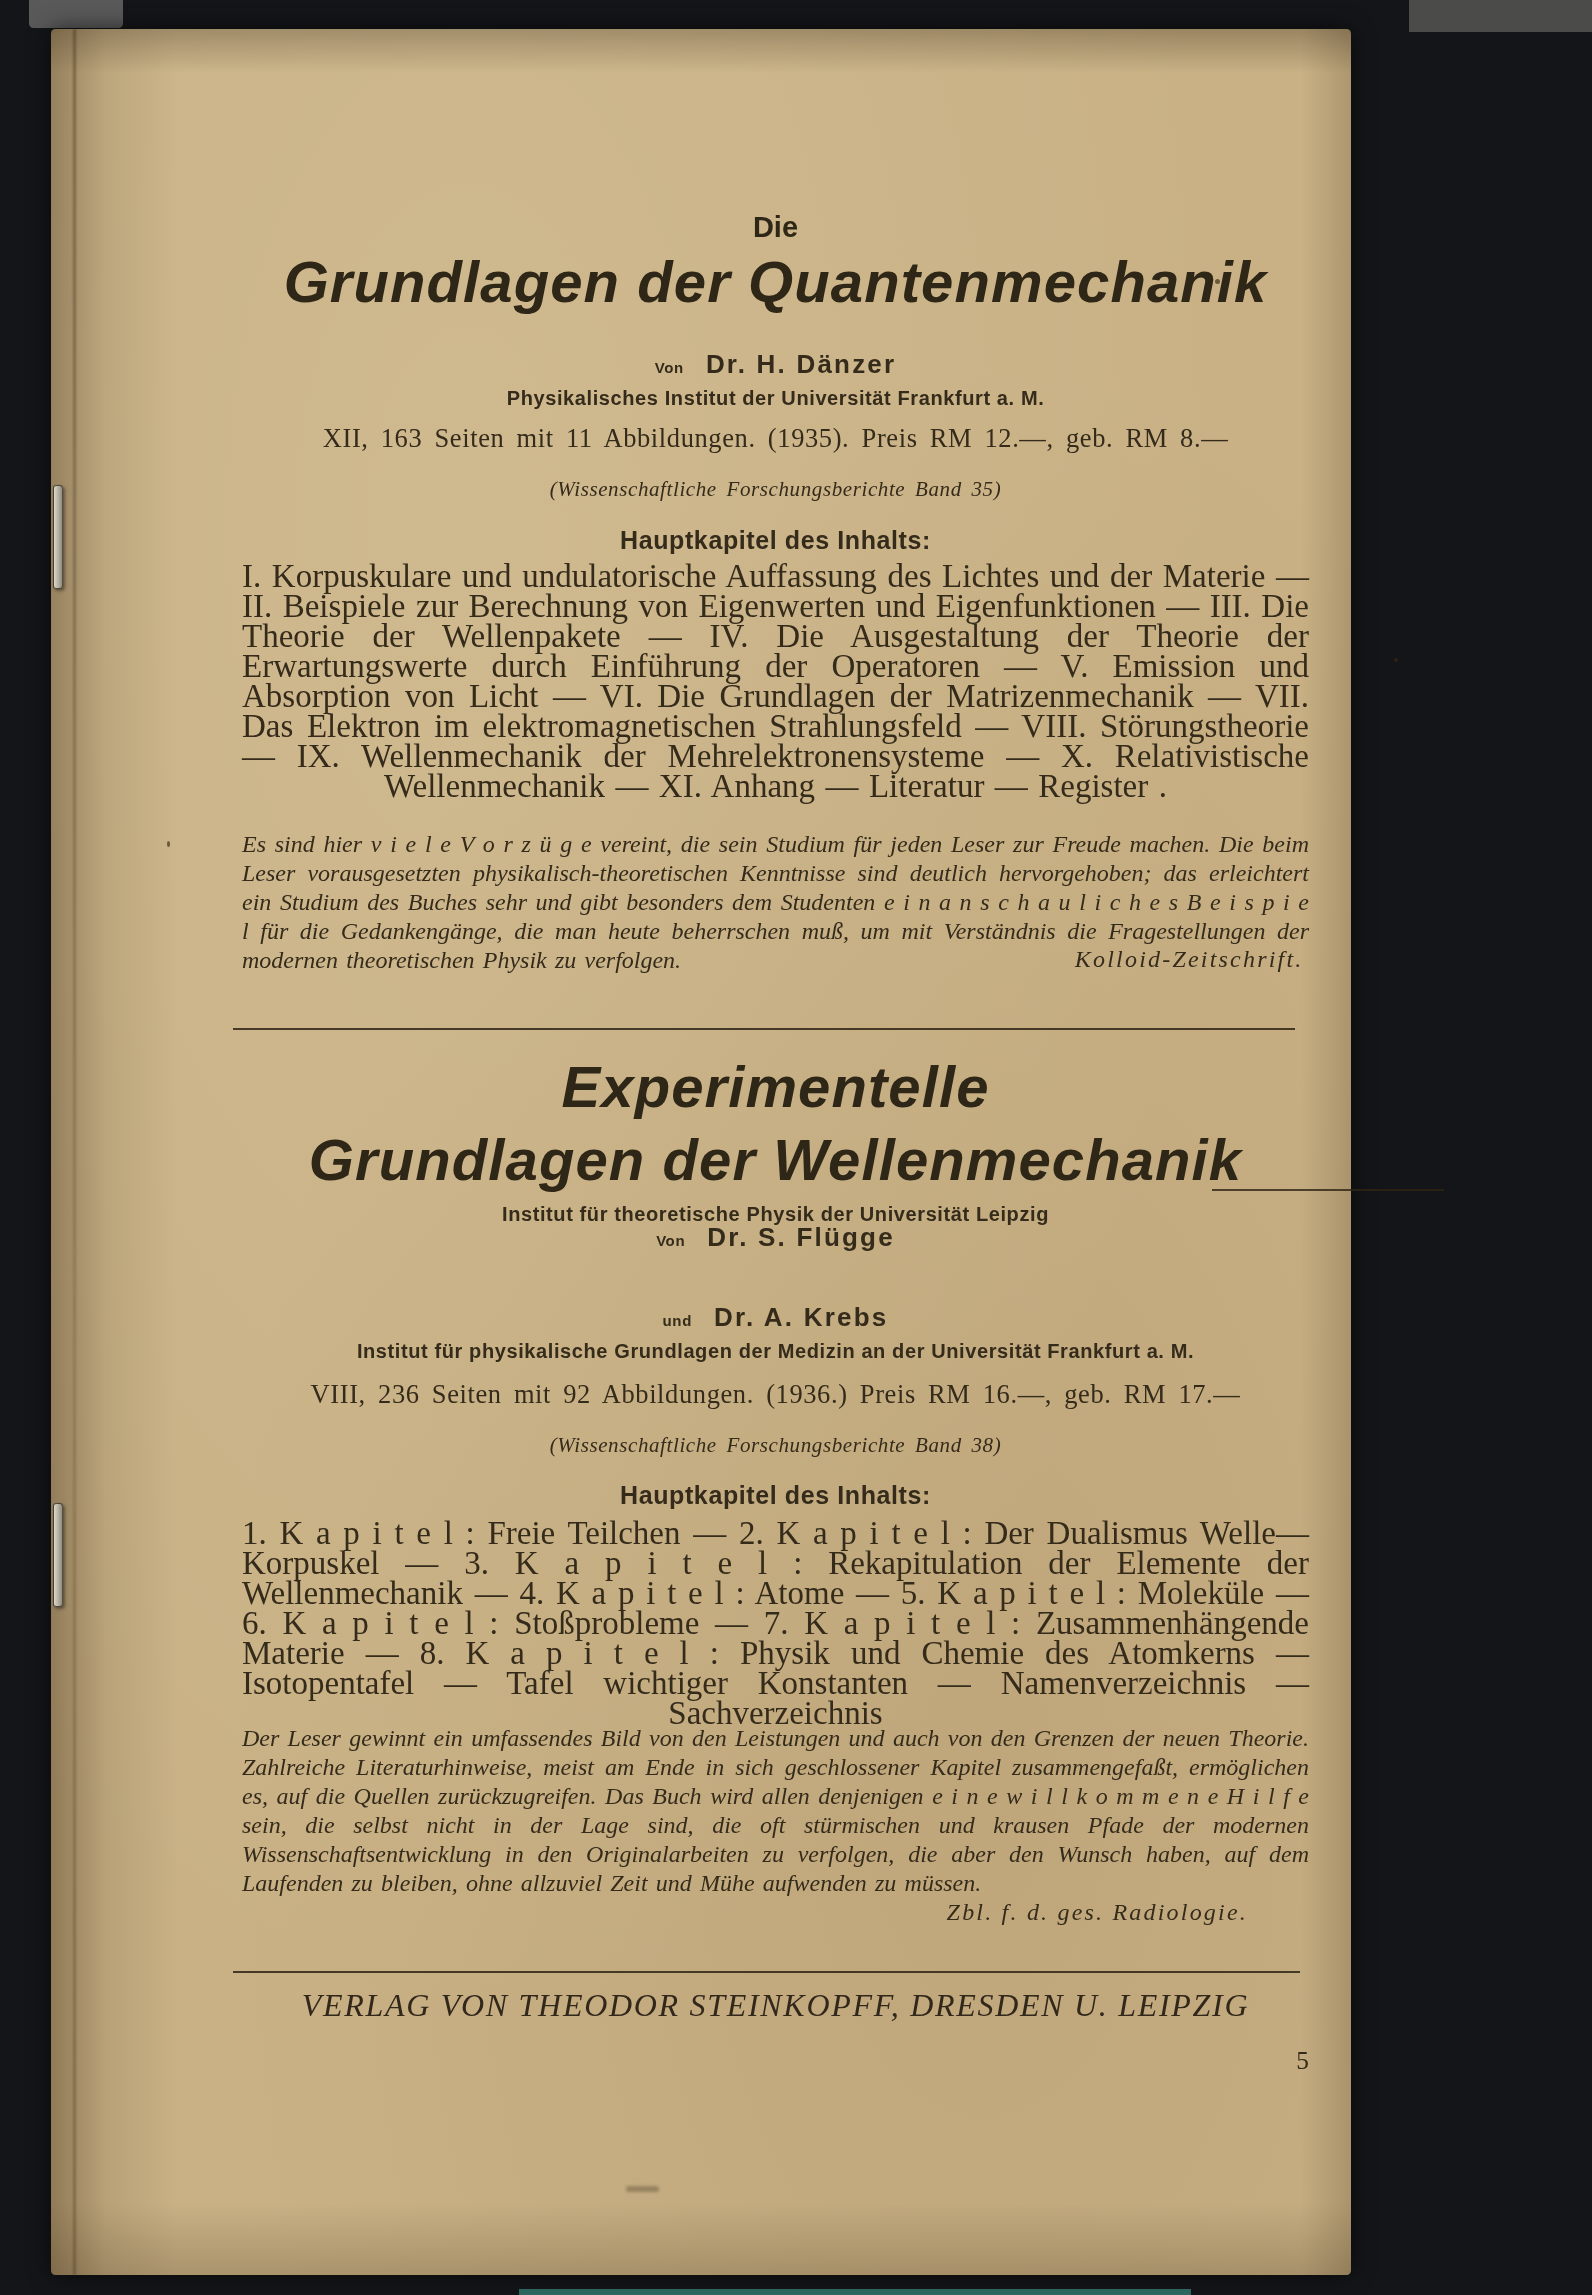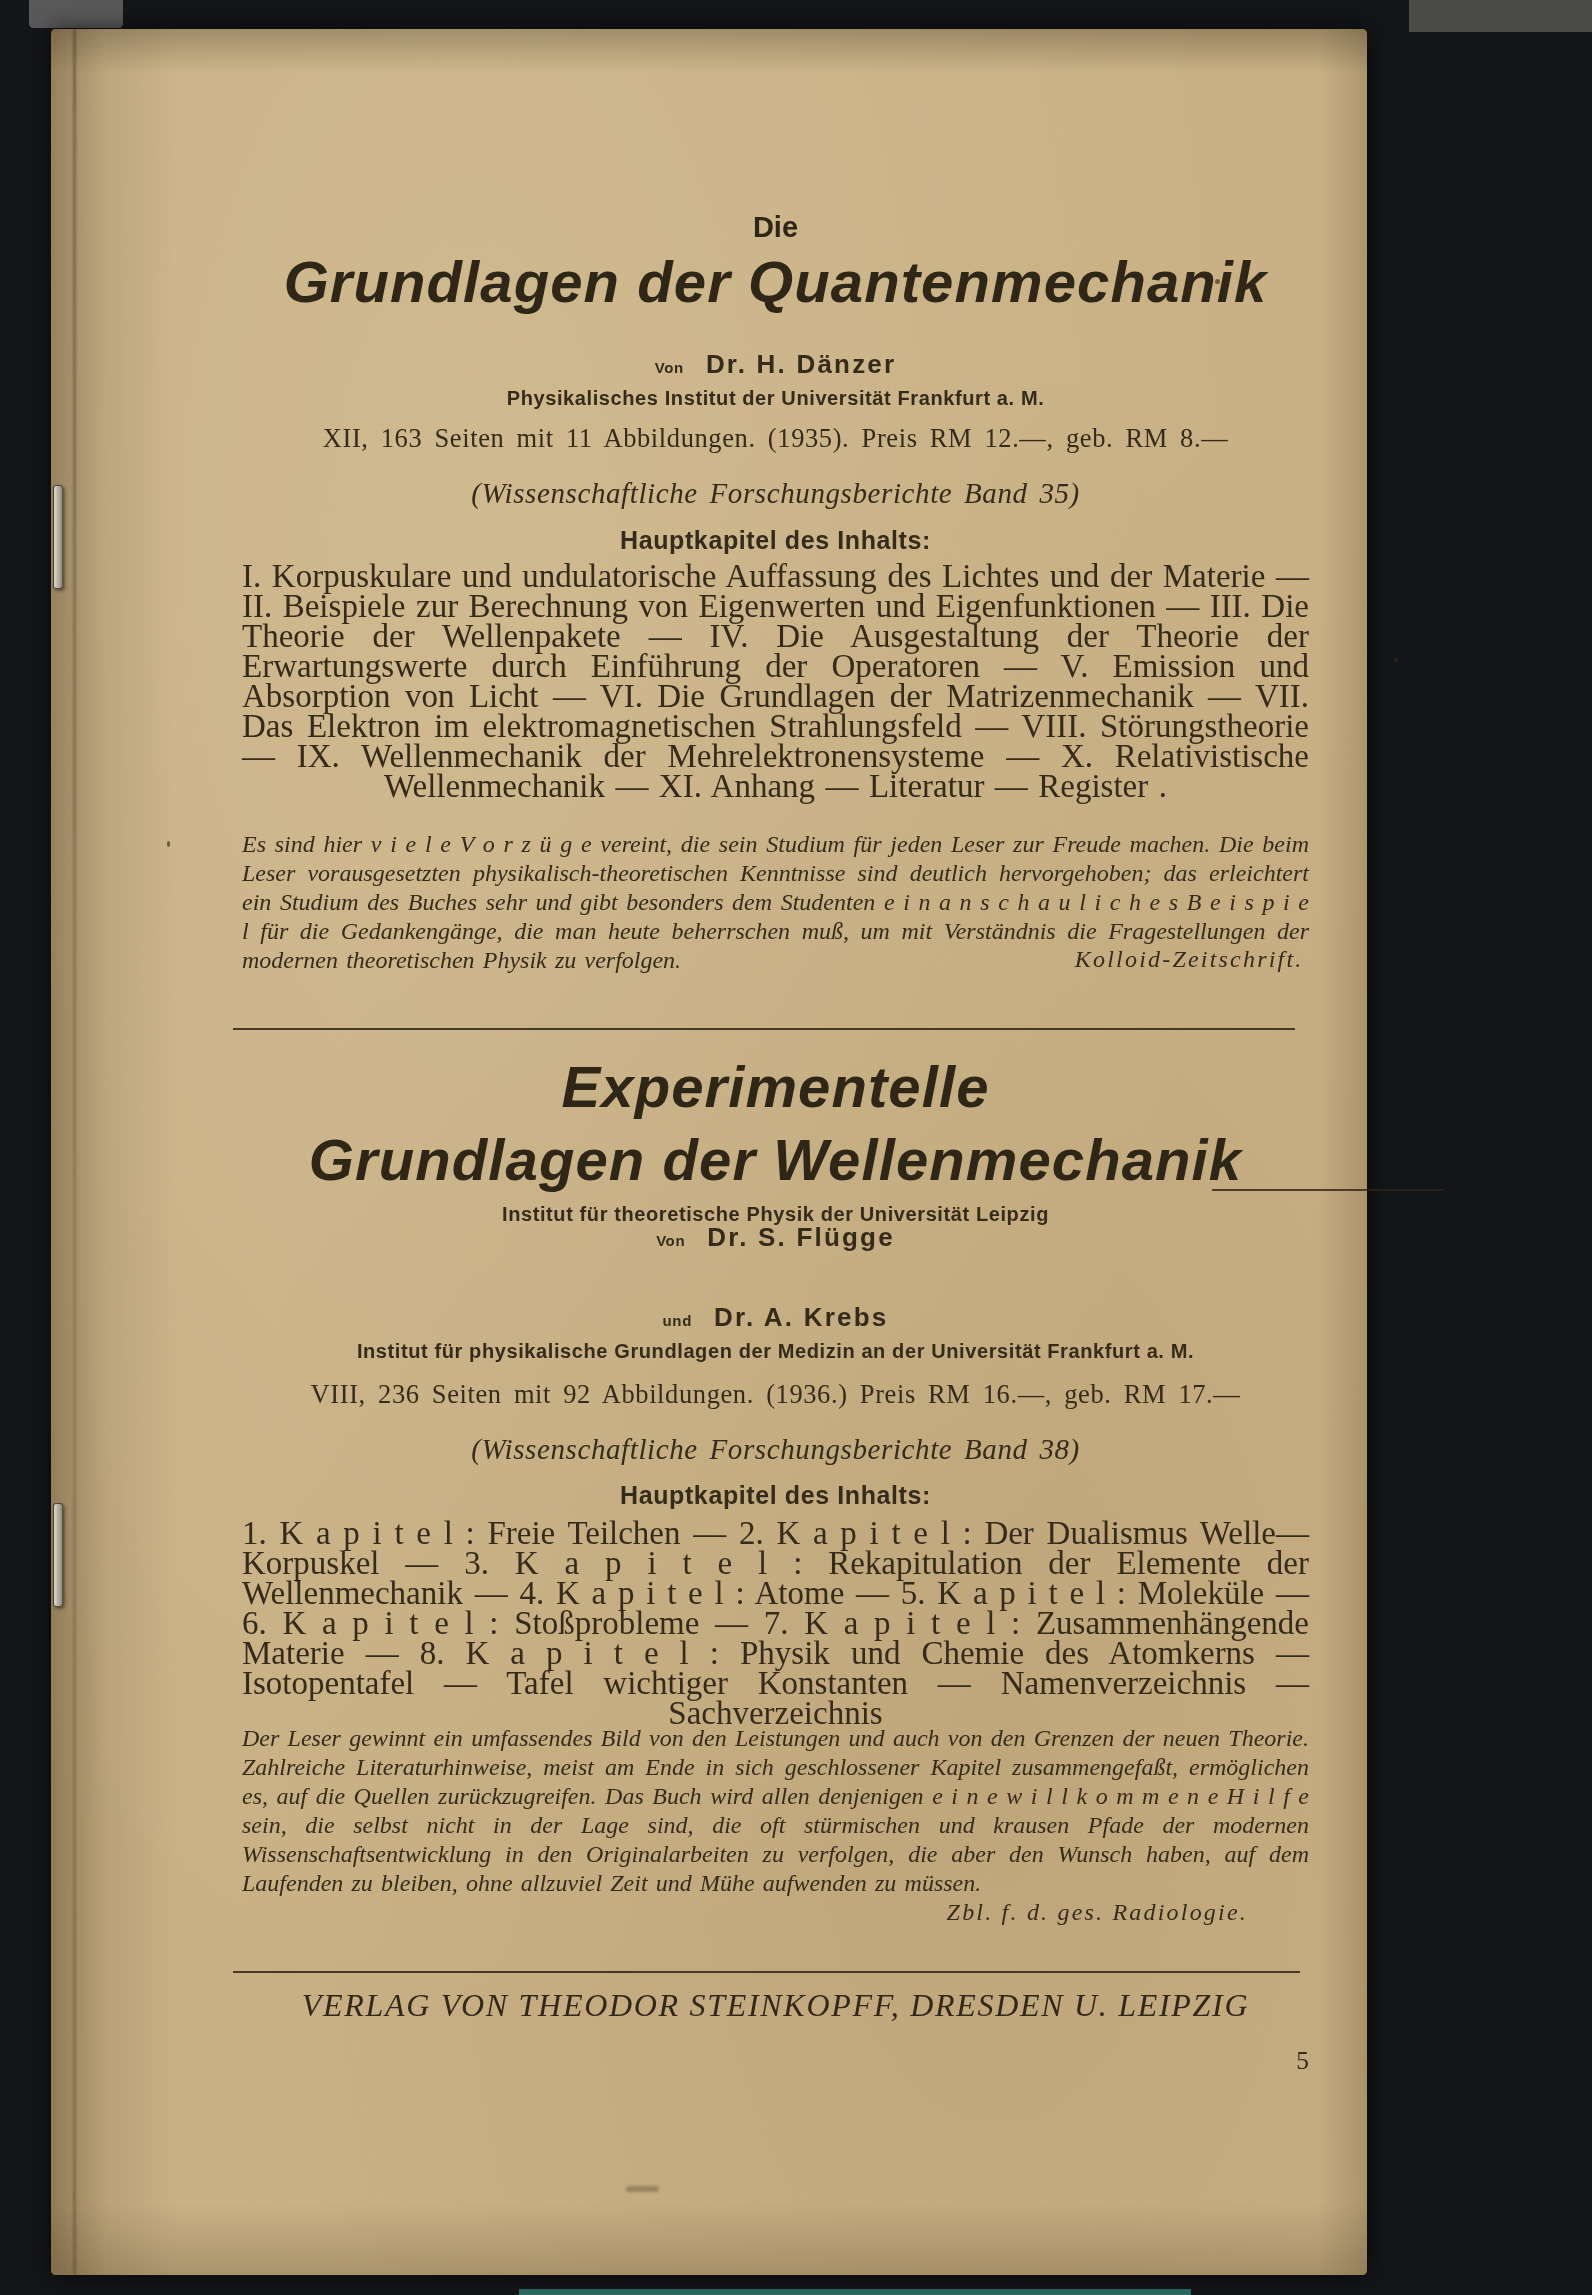--- a/index.html
+++ b/index.html
@@ -21,21 +21,20 @@
     background-image:
       radial-gradient(ellipse at 32% 22%, rgba(255,244,214,0.12), transparent 62%),
       radial-gradient(ellipse at 72% 78%, rgba(118,90,48,0.12), transparent 58%),
       linear-gradient(to right, rgba(66,48,24,0.42), rgba(66,48,24,0.12) 55px, transparent 127px),
       linear-gradient(to bottom, rgba(40,30,14,0.30), transparent 44px),
       linear-gradient(to left, rgba(60,44,24,0.20), transparent 50px),
       linear-gradient(to top, rgba(60,44,24,0.22), transparent 72px);
     border-radius:4.4px;
     box-shadow:0 0 22px rgba(0,0,0,0.6);
     color:#352b1b;
-    padding-left:16px;
   }
   .crease{
     position:absolute;left:22px;top:0;width:2.8px;height:100%;
     background:linear-gradient(to bottom, rgba(50,35,15,0.40), rgba(50,35,15,0.18) 60%, rgba(50,35,15,0.32));
     filter:blur(1.1px);
   }
   .staple{
     position:absolute;left:1.7px;width:8.3px;
     background:linear-gradient(to right,#ddd8ca,#938d7e);
     border:1.7px solid rgba(42,36,24,0.75);
@@ -52,21 +51,21 @@
 
   
   .blk{position:absolute;left:191px;width:1067px;text-align:center;}
 
   .t-small{font-family:"Liberation Sans",sans-serif;font-weight:bold;font-size:29px;color:#2e2616;}
   .t-main{font-family:"Liberation Sans",sans-serif;font-weight:bold;font-size:58px;letter-spacing:1.1px;color:#2e2616;white-space:nowrap;font-style:italic;}
   .byline-prefix{font-family:"Liberation Sans",sans-serif;font-weight:bold;font-size:15px;letter-spacing:0.6px;}
   .byline-author{font-family:"Liberation Sans",sans-serif;font-weight:bold;font-size:26px;letter-spacing:2.2px;margin-left:20px;}
   .affil{font-family:"Liberation Sans",sans-serif;font-weight:bold;font-size:20px;letter-spacing:0.6px;}
   .details{font-size:26.5px;letter-spacing:0.6px;word-spacing:5px;white-space:nowrap;}
-  .series{font-style:italic;font-size:29px;letter-spacing:0.6px;word-spacing:3.9px;}
+  .series{font-style:italic;font-size:21px;letter-spacing:0.6px;word-spacing:3.9px;}
   .toc-head{font-family:"Liberation Sans",sans-serif;font-weight:bold;font-size:25px;letter-spacing:0.6px;}
   .toc{font-size:33px;line-height:30px;text-align:justify;text-align-last:center;word-spacing:2.2px;}
   .review{font-style:italic;font-size:24px;line-height:29px;text-align:justify;word-spacing:2.2px;}
   .review-src-inline{font-style:italic;font-size:24px;letter-spacing:2.2px;text-align:right;margin-top:-29px;padding-right:5.5px;}
   .review-src-line{font-style:italic;font-size:24px;letter-spacing:2.2px;text-align:right;padding-right:61px;line-height:29px;}
   .rule{position:absolute;height:1.7px;background:rgba(46,36,20,0.85);}
   .divider{left:182px;top:999px;width:1062px;}
   .title-dash{left:1161px;top:1160px;width:232px;height:1.7px;background:rgba(46,36,20,0.8);}
   .footer-rule{left:182px;top:1942px;width:1067px;height:2.2px;}
   .footer-text{font-style:italic;font-size:32px;letter-spacing:1.7px;white-space:nowrap;color:#31271a;}

